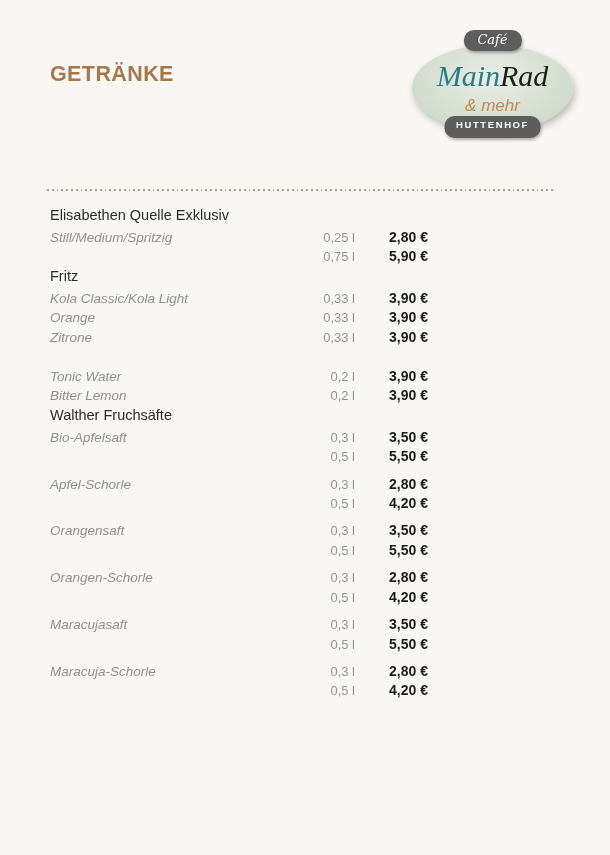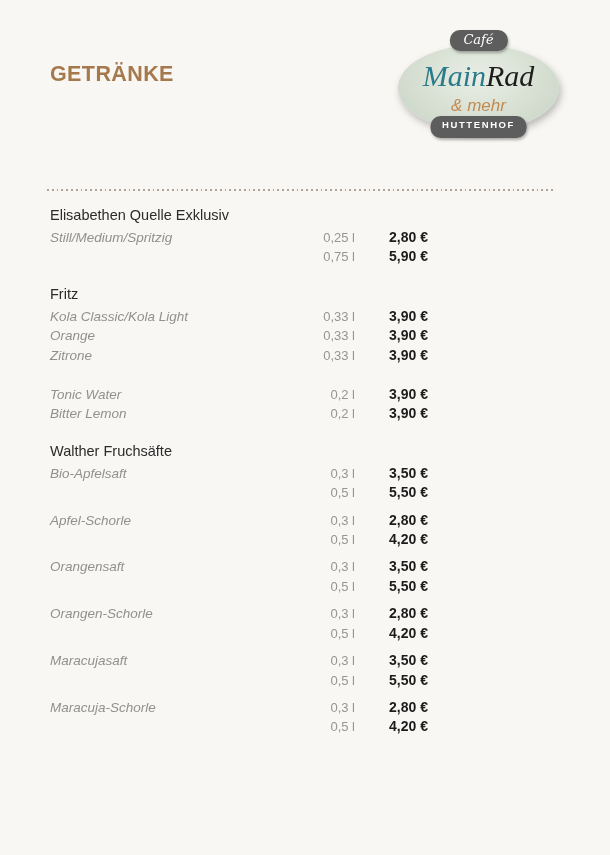--- a/index.html
+++ b/index.html
@@ -12,21 +12,21 @@
   }
 
   
   .title {
     position:absolute; left:50px; top:62px;
     font-size:21.5px; font-weight:bold; letter-spacing:.4px;
     color:#a5794c;
   }
 
   
-  .logo { position:absolute; left:398px; top:28px; width:161px; height:110px; }
+  .logo { position:absolute; left:412px; top:28px; width:161px; height:110px; }
   .logo-oval {
     position:absolute; left:0; top:17px; width:161px; height:86px;
     border-radius:50%;
     background:radial-gradient(ellipse at 50% 38%, #eaeee5 0%, #d6dfd2 55%, #c5d1c3 100%);
     box-shadow:2px 4px 7px rgba(110,110,110,.45);
   }
   .logo-badge {
     position:absolute; left:50%; transform:translateX(-50%);
     background:#5d5d5d; color:#fff; border-radius:10px;
     box-shadow:1px 2px 3px rgba(0,0,0,.3);
@@ -54,21 +54,21 @@
     font-size:37px; color:#a5794e;
   }
   .dotted-rule {
     position:absolute; left:47px; top:189px; width:507px; height:2px;
     background:repeating-linear-gradient(to right,
       #b2a496 0px, #b2a496 1.8px, transparent 1.8px, transparent 4.8px);
   }
 
   
   .menu { position:absolute; left:50px; top:197px; width:378px; }
-  .group { margin-top:18px; }
+  .group { }
   .group:first-child { margin-top:9px; }
   .group.unnamed { margin-top:20px; }
   .group-name { font-size:14.5px; line-height:19px; color:#2b2b2b; margin-bottom:3px; }
   .group.spaced .item + .item { margin-top:8px; }
   .row { display:flex; align-items:baseline; line-height:18.4px; }
   .label { flex:1; font-size:13.5px; color:#909090;font-style:italic; }
   .size  { width:60px; text-align:right; font-size:13px; color:#959595; }
   .price { width:73px; text-align:right; font-size:14px; font-weight:bold; color:#1c1c1c; }
 </style>
 </head>

